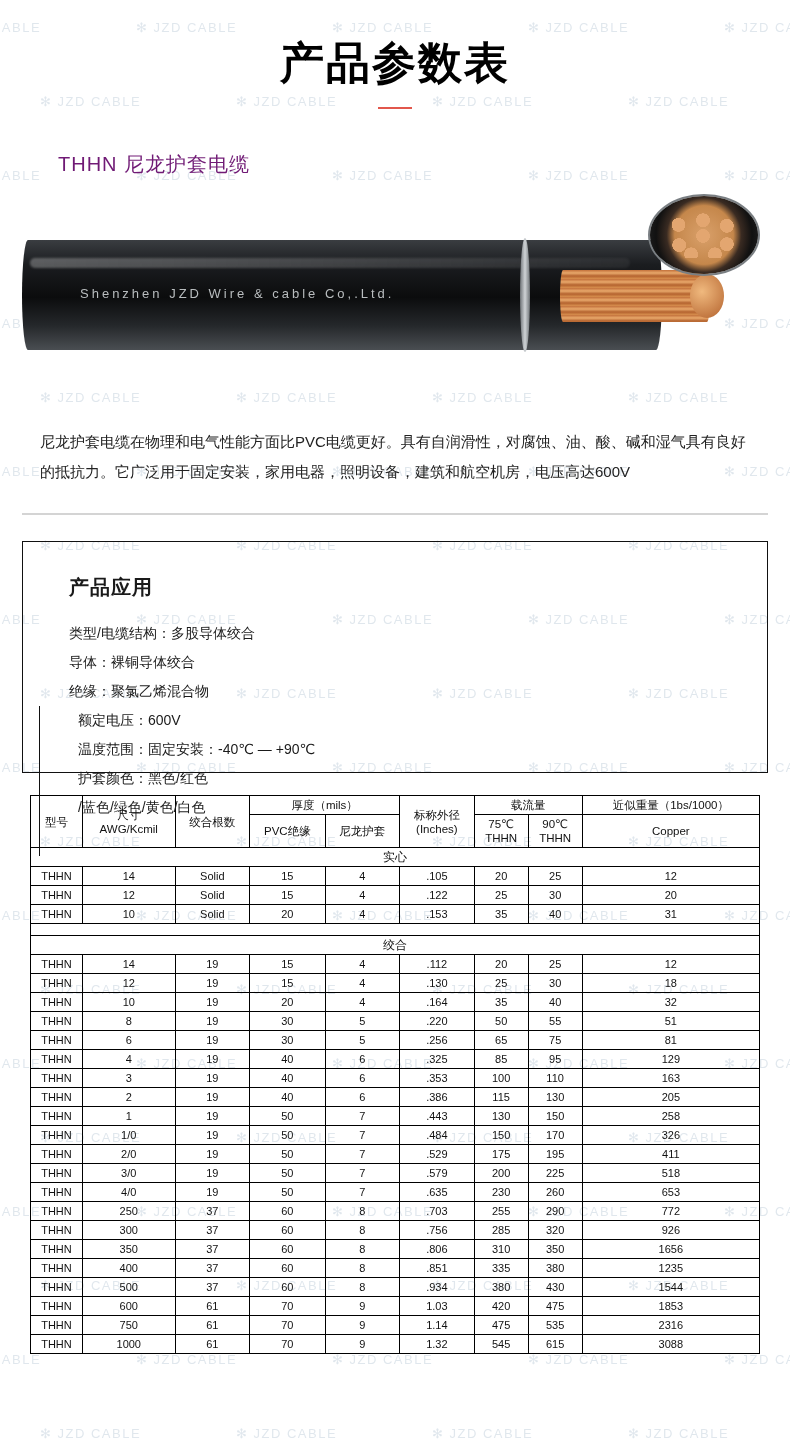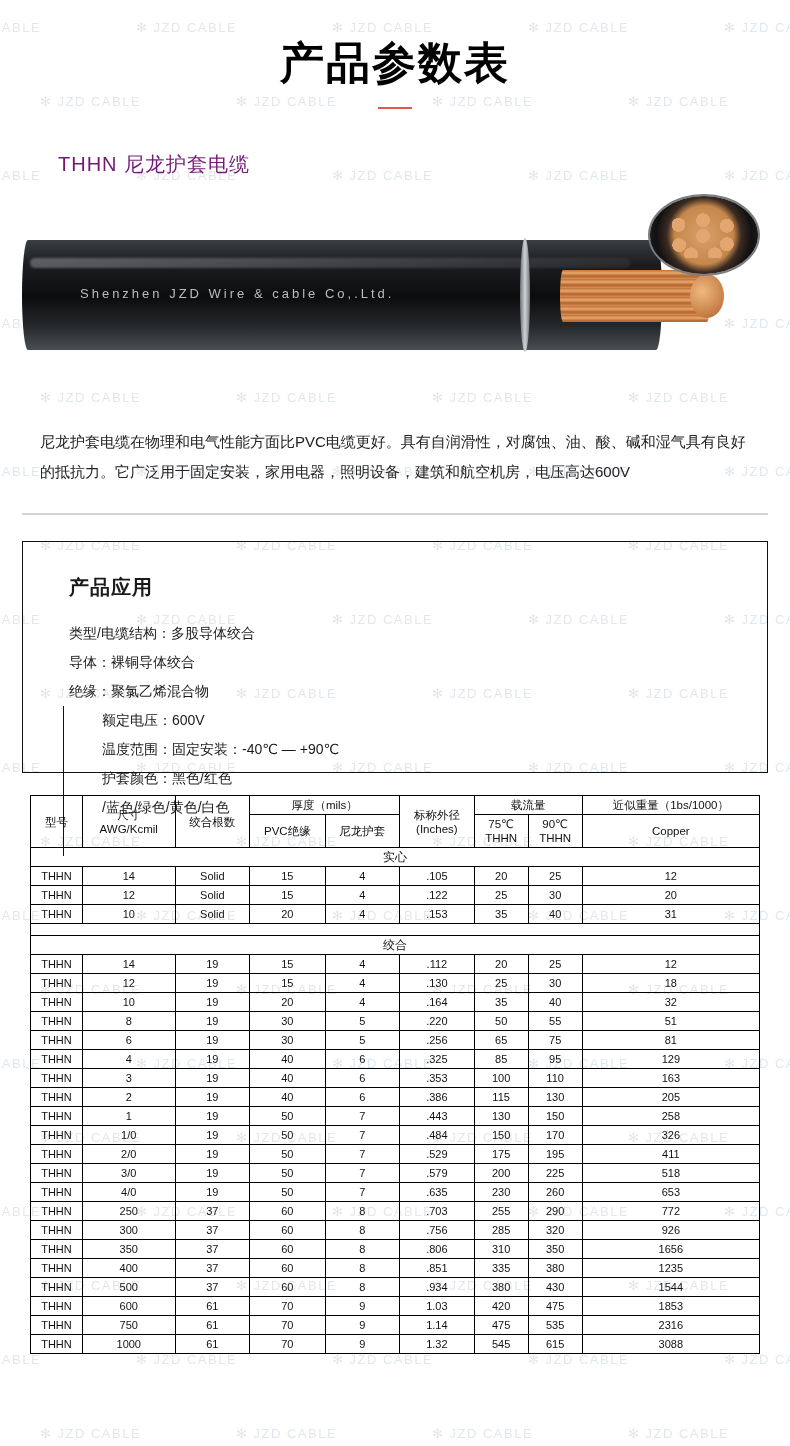--- a/index.html
+++ b/index.html
@@ -126,21 +126,21 @@
   .appbox h3{
     margin:0;padding:32px 0 0 46px;
     font-size:20px;font-weight:bold;letter-spacing:1px;
   }
   .app-cols{
     display:flex;margin-top:18px;flex-direction:column;
   }
   .app-col{padding-left:46px;font-size:14px;line-height:29px;}
   .app-col.right{
     border-left:1px solid #111;
-    margin-left:40px;
+    margin-left:16px;
     padding-left:38px;
     height:150px;
   }
   .app-col div{white-space:nowrap;}
   
   .tbl-wrap{margin:22px 30px 0 30px;}
   table.spec{
     border-collapse:collapse;
     width:730px;
     font-size:11px;

